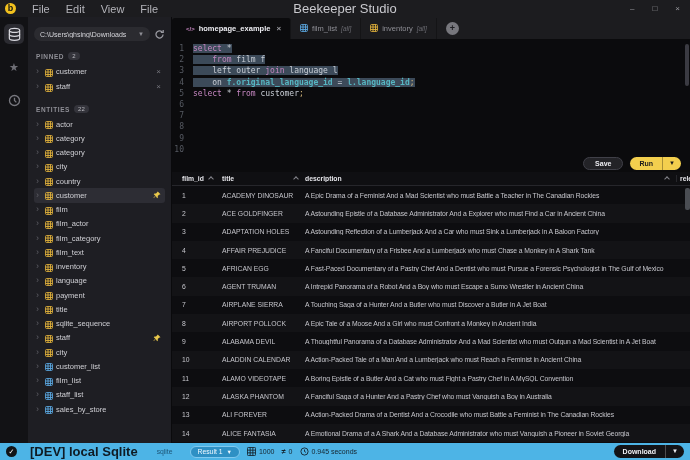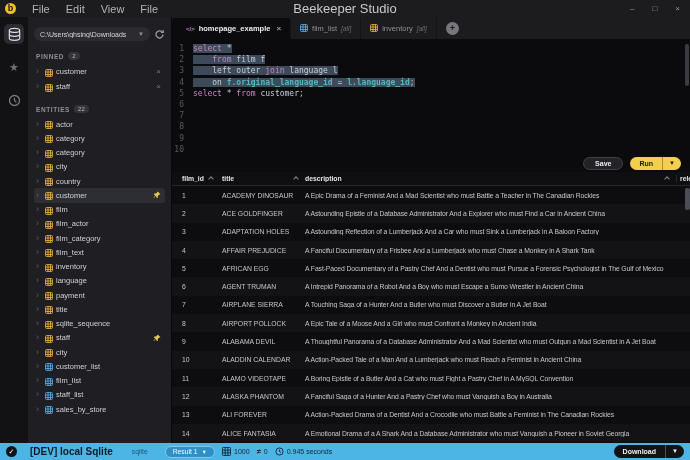--- a/index.html
+++ b/index.html
@@ -95,21 +95,21 @@
   .grid-row { height:18.3px; display:flex; align-items:center; font-size:6.8px; color:#c6c6cc; }
   .grid-row:nth-child(odd) { background:#131316; }
   .grid-row:nth-child(even) { background:#0d0d10; }
   .cell { overflow:hidden; white-space:nowrap; }
   .cell.c3 { letter-spacing:-0.1px; padding-right:6px; }
   .grid-scroll { position:absolute; right:0; top:2px; width:5px; height:22px; background:#4a4d53; border-radius:2px; }
 
   
   .statusbar { height:17px; background:#4db4e6; display:flex; align-items:center; padding:0 6px; gap:7px; font-size:7px; color:#15242e; }
   .check { width:11px; height:11px; border-radius:50%; background:#101418; color:#fff; font-size:7px; line-height:11px; text-align:center; }
-  .conn-name { font-weight:bold; font-size:10px; color:#0f1b24;padding-left:6px; }
+  .conn-name { font-weight:bold; font-size:13px; color:#0f1b24;padding-left:6px; }
   .dialect { color:#1d5577; margin-left:12px; font-size:6.8px; }
   .result-btn { height:12px; background:#2e90c4; border:1px solid #7fc9ef; border-radius:7px; display:flex;
     align-items:center; gap:4px; padding:0 7px; color:#f0f9ff; font-size:6.8px; margin-left:10px; }
   .result-btn .dd { font-size:5.5px; }
   .stat { display:flex; align-items:center; gap:3px; }
   .neq { font-size:7.5px; font-weight:bold; }
   .spacer { flex:1; }
   .dl-btn { height:13px; background:#131316; border-radius:7px; display:flex; align-items:center; color:#f0f0f4;
     font-size:7px; font-weight:bold; overflow:hidden; }
   .dl-label { padding:0 9px; }

